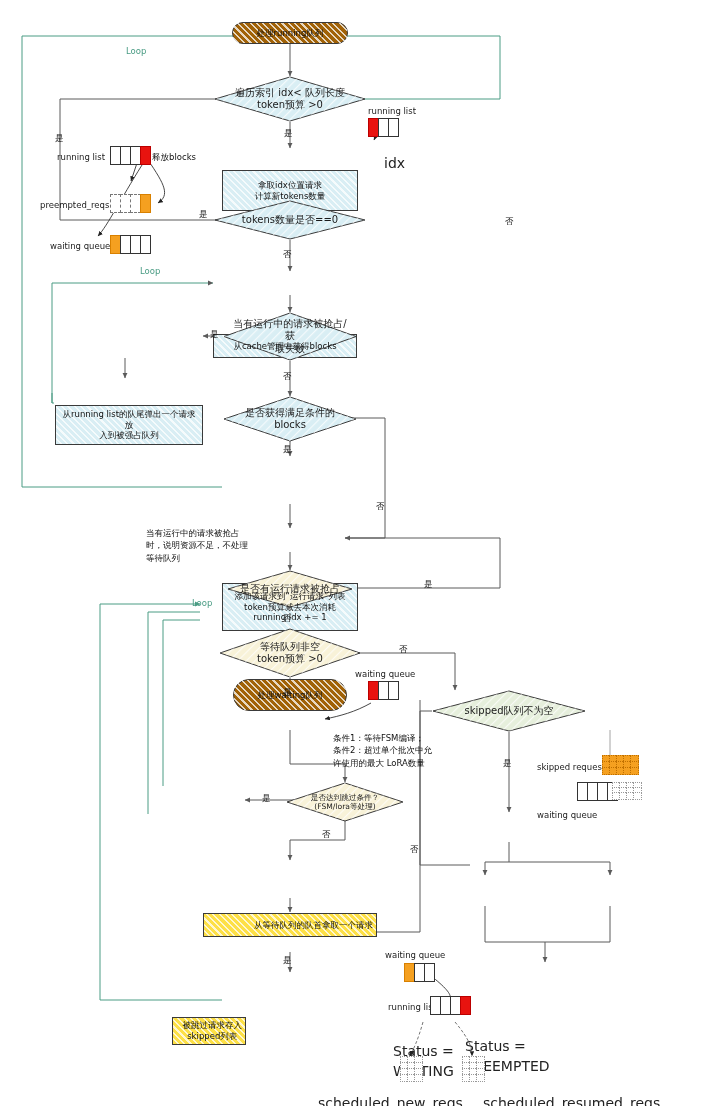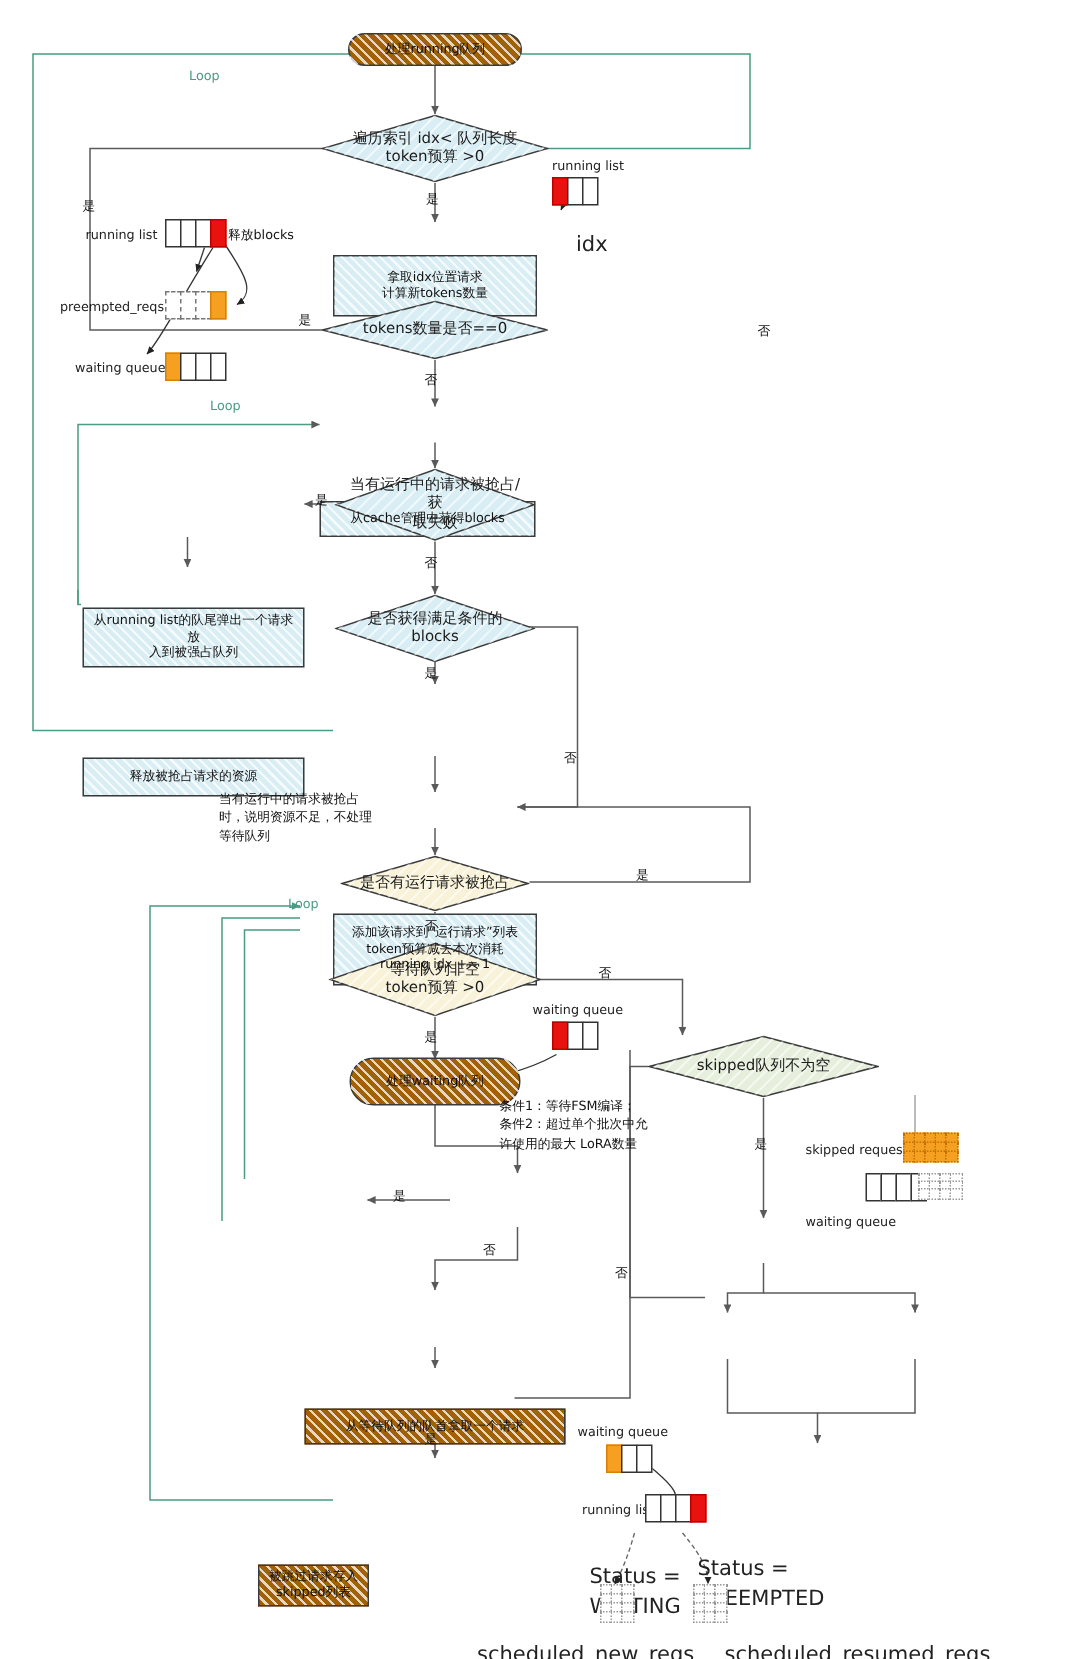--- a/index.html
+++ b/index.html
@@ -11,21 +11,21 @@
 
   
   .node{position:absolute;box-sizing:border-box;display:flex;align-items:center;
         justify-content:center;text-align:center;line-height:1.25;
         font-size:8.5px;color:#111;}
   .node .txt{display:block;padding:0 3px;white-space:pre-line;}
 
   
   .rect{border:1px solid #3a3a3a;}
   .rect.blue{background:#d9eef4;}
-  .rect.cream{background:#a16207;}
+  .rect.cream{background:#fde047;justify-content:flex-end;}
 
   
   .hatch{position:relative;}
   .hatch:before{content:"";position:absolute;inset:0;pointer-events:none;
     background:repeating-linear-gradient(45deg,
        rgba(255,255,255,0) 0px, rgba(255,255,255,0) 3px,
        rgba(255,255,255,.75) 3px, rgba(255,255,255,.75) 4.5px);}
   .hatch .txt{position:relative;z-index:2;}
 
   
@@ -199,23 +199,20 @@
       </svg>
     <span class="lbl">当有运行中的请求被抢占/获
 取失败</span>
   </div>
 
   <div class="node rect blue hatch" style="left:55px;top:318px;width:148px;height:40px;">
     <span class="txt">从running list的队尾弹出一个请求放
 入到被强占队列</span>
   </div>
 
-  <div class="node rect blue hatch" style="left:55px;top:378px;width:148px;height:26px;">
-    <span class="txt">释放被抢占请求的资源</span>
-  </div>
 
   <div class="dia" style="left:223px;top:396px;width:134px;height:46px;">
     <svg class="shape" viewBox="0 0 134 46">
         <polygon points="67,1 133,23 67,45 1,23" fill="#d9eef4" stroke="#3a3a3a" stroke-width="1"></polygon>
       <polygon points="67,1 133,23 67,45 1,23" fill="url(#h1)"></polygon>
       </svg>
     <span class="lbl">是否获得满足条件的
 blocks</span>
   </div>
 
@@ -243,20 +240,28 @@
       <polygon points="71,1 141,25 71,49 1,25" fill="url(#h1)"></polygon>
       </svg>
     <span class="lbl">等待队列非空
 token预算 &gt;0</span>
   </div>
 
   <div class="node rect cream hatch" style="left:203px;top:706px;width:174px;height:24px;">
     <span class="txt">从等待队列的队首拿取一个请求</span>
   </div>
 
+  <div class="dia" style="left:286px;top:782px;width:118px;height:40px;">
+    <svg class="shape" viewBox="0 0 118 40">
+        <polygon points="59,1 117,20 59,39 1,20" fill="#f8f2d8" stroke="#3a3a3a" stroke-width="1"></polygon>
+      <polygon points="59,1 117,20 59,39 1,20" fill="url(#h1)"></polygon>
+      </svg>
+    <span class="lbl" style="font-size:7.6px;">是否达到跳过条件？
+(FSM/lora等处理)</span>
+  </div>
 
   <div class="node rect cream hatch" style="left:172px;top:786px;width:74px;height:28px;">
     <span class="txt">被跳过请求存入
 skipped列表</span>
   </div>
 
 
   <div class="dia" style="left:432px;top:690px;width:154px;height:42px;">
     <svg class="shape" viewBox="0 0 154 42">
         <polygon points="77,1 153,21 77,41 1,21" fill="#e6efdc" stroke="#3a3a3a" stroke-width="1"></polygon>

